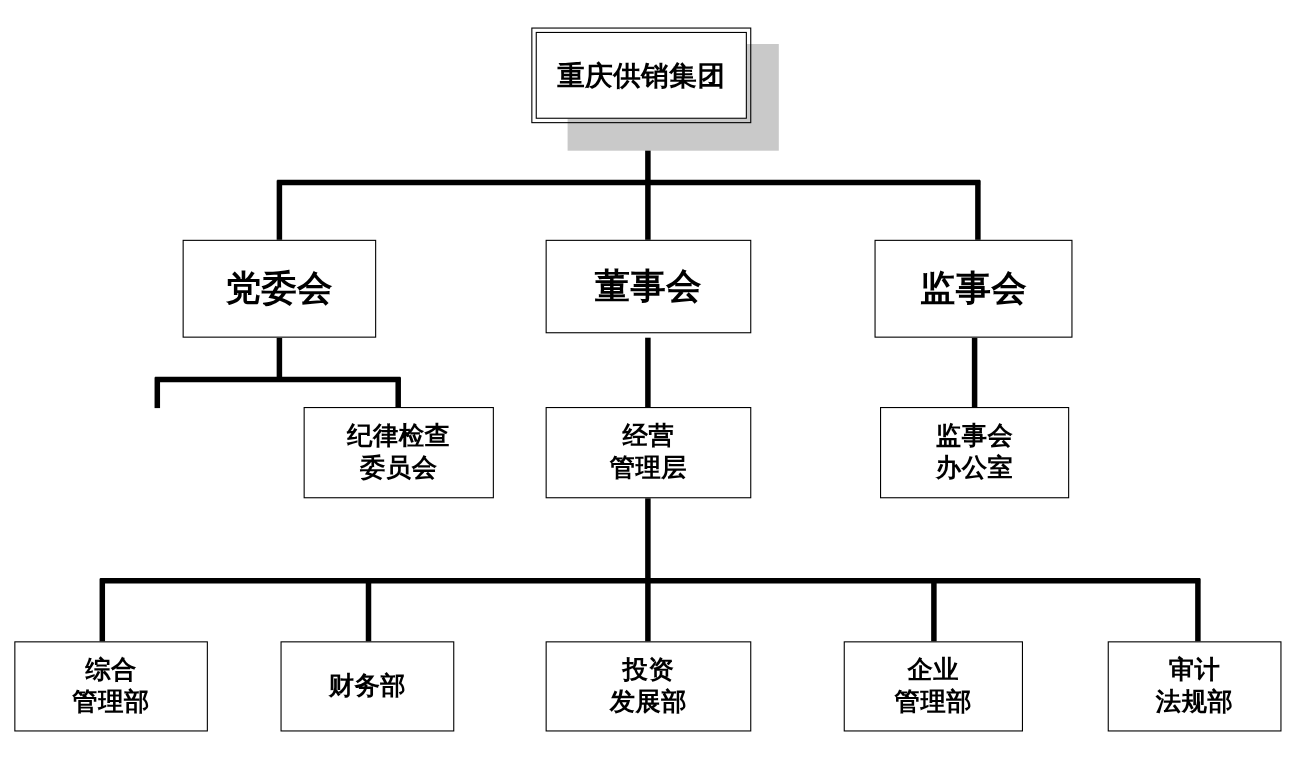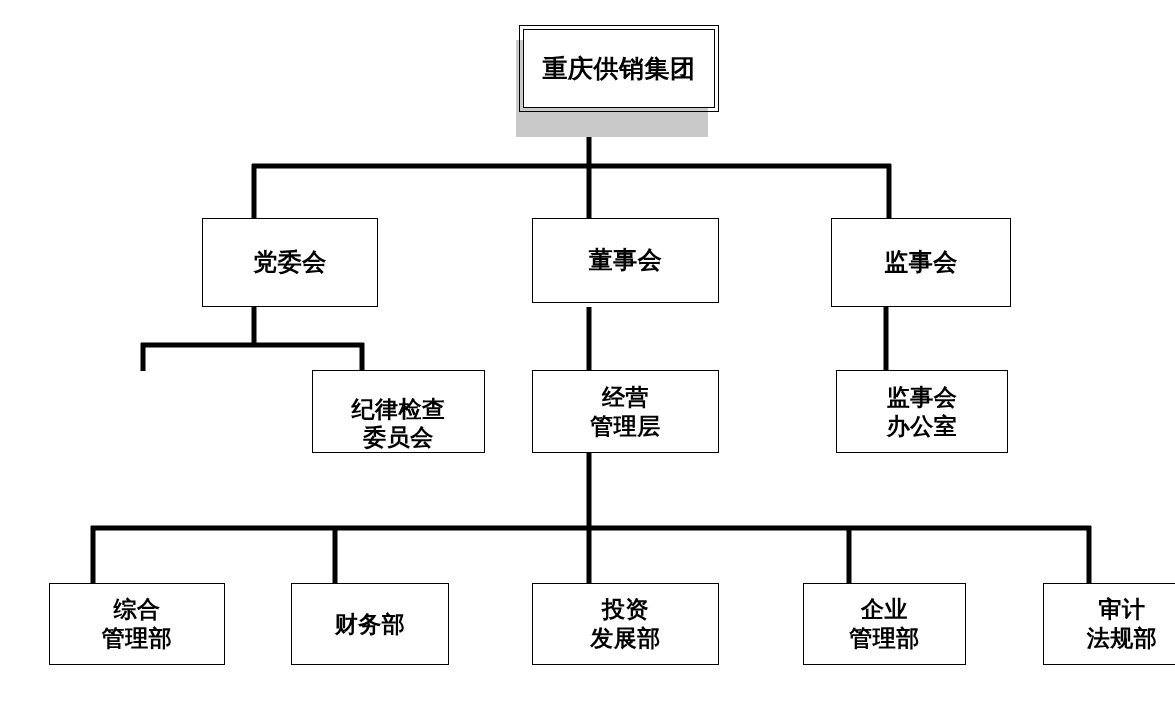--- a/index.html
+++ b/index.html
@@ -27,21 +27,20 @@
   .node {
     position: absolute;
     box-sizing: border-box;
     background: #ffffff;
     border: 1.6px solid #000000;
     display: flex;
     align-items: center;
     justify-content: center;
     text-align: center;
     z-index: 3;
-    margin-left: 36px;
   }
   .node-label {
     font-weight: bold;
     color: #000000;
     line-height: 1.24;
     white-space: pre-line;
     letter-spacing: 0.5px;
   }
   
   .node.root {
@@ -49,21 +48,21 @@
     outline: 1.6px solid #000000;
     outline-offset: 3px;
     z-index: 4;
   }
   .root-shadow {
     position: absolute;
     background: #c9c9c9;
     z-index: 1;
   }
   .size-lg .node-label { font-size: 25px; }
-  .size-md .node-label { font-size: 24px; }
+  .size-md .node-label { font-size: 32px; }
   .size-sm .node-label { font-size: 23px; }
 </style>
 </head>
 <body>
 
 <div id="chart-root">
 
   <svg id="connector-layer" viewBox="0 0 1175 704" xmlns="http://www.w3.org/2000/svg">
     <g stroke="#000000" fill="none" stroke-linecap="butt">
 
@@ -108,21 +107,21 @@
 
   <div class="node size-md" style="left:496px; top:218px; width:187px; height:85px;">
     <span class="node-label">董事会</span>
   </div>
 
   <div class="node size-md" style="left:795px; top:218px; width:180px; height:89px;">
     <span class="node-label">监事会</span>
   </div>
 
 
-  <div class="node size-sm" style="left:276px; top:370px; width:173px; height:83px;align-items:flex-end;">
+  <div class="node size-sm" style="left:276px; top:370px; width:173px; height:83px;">
     <span class="node-label">纪律检查
 委员会</span>
   </div>
 
   <div class="node size-sm" style="left:496px; top:370px; width:187px; height:83px;">
     <span class="node-label">经营
 管理层</span>
   </div>
 
   <div class="node size-sm" style="left:800px; top:370px; width:172px; height:83px;">

